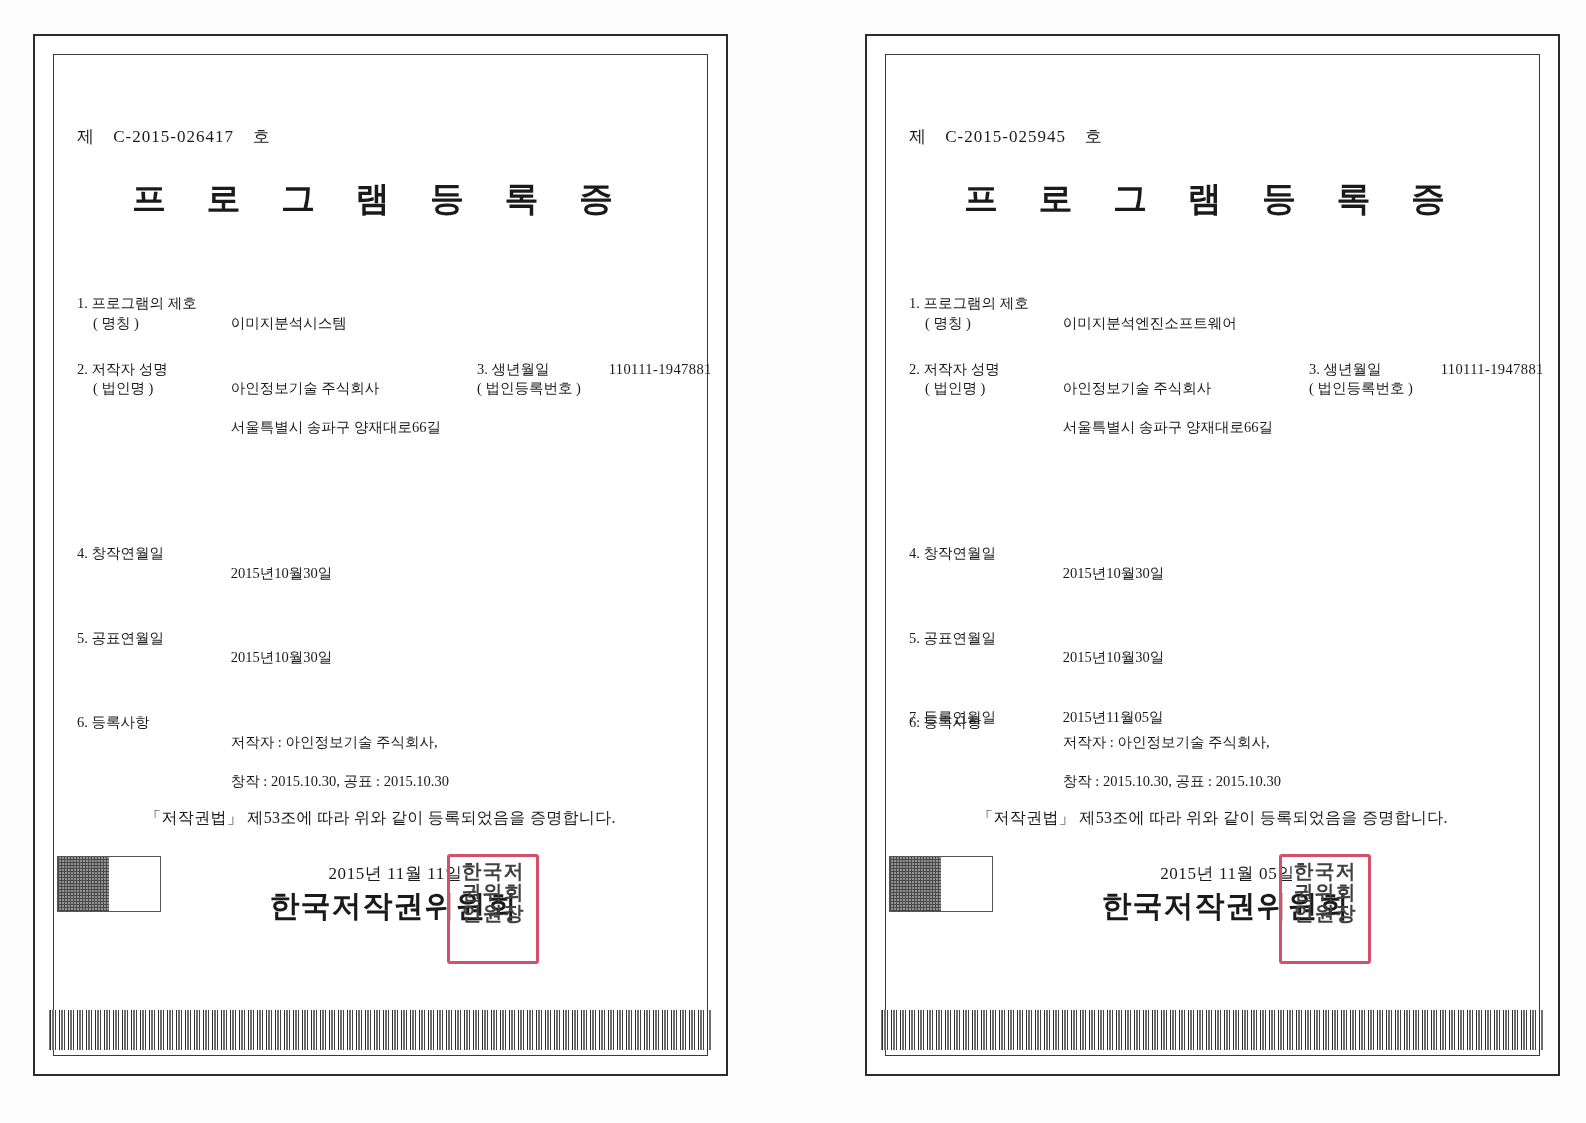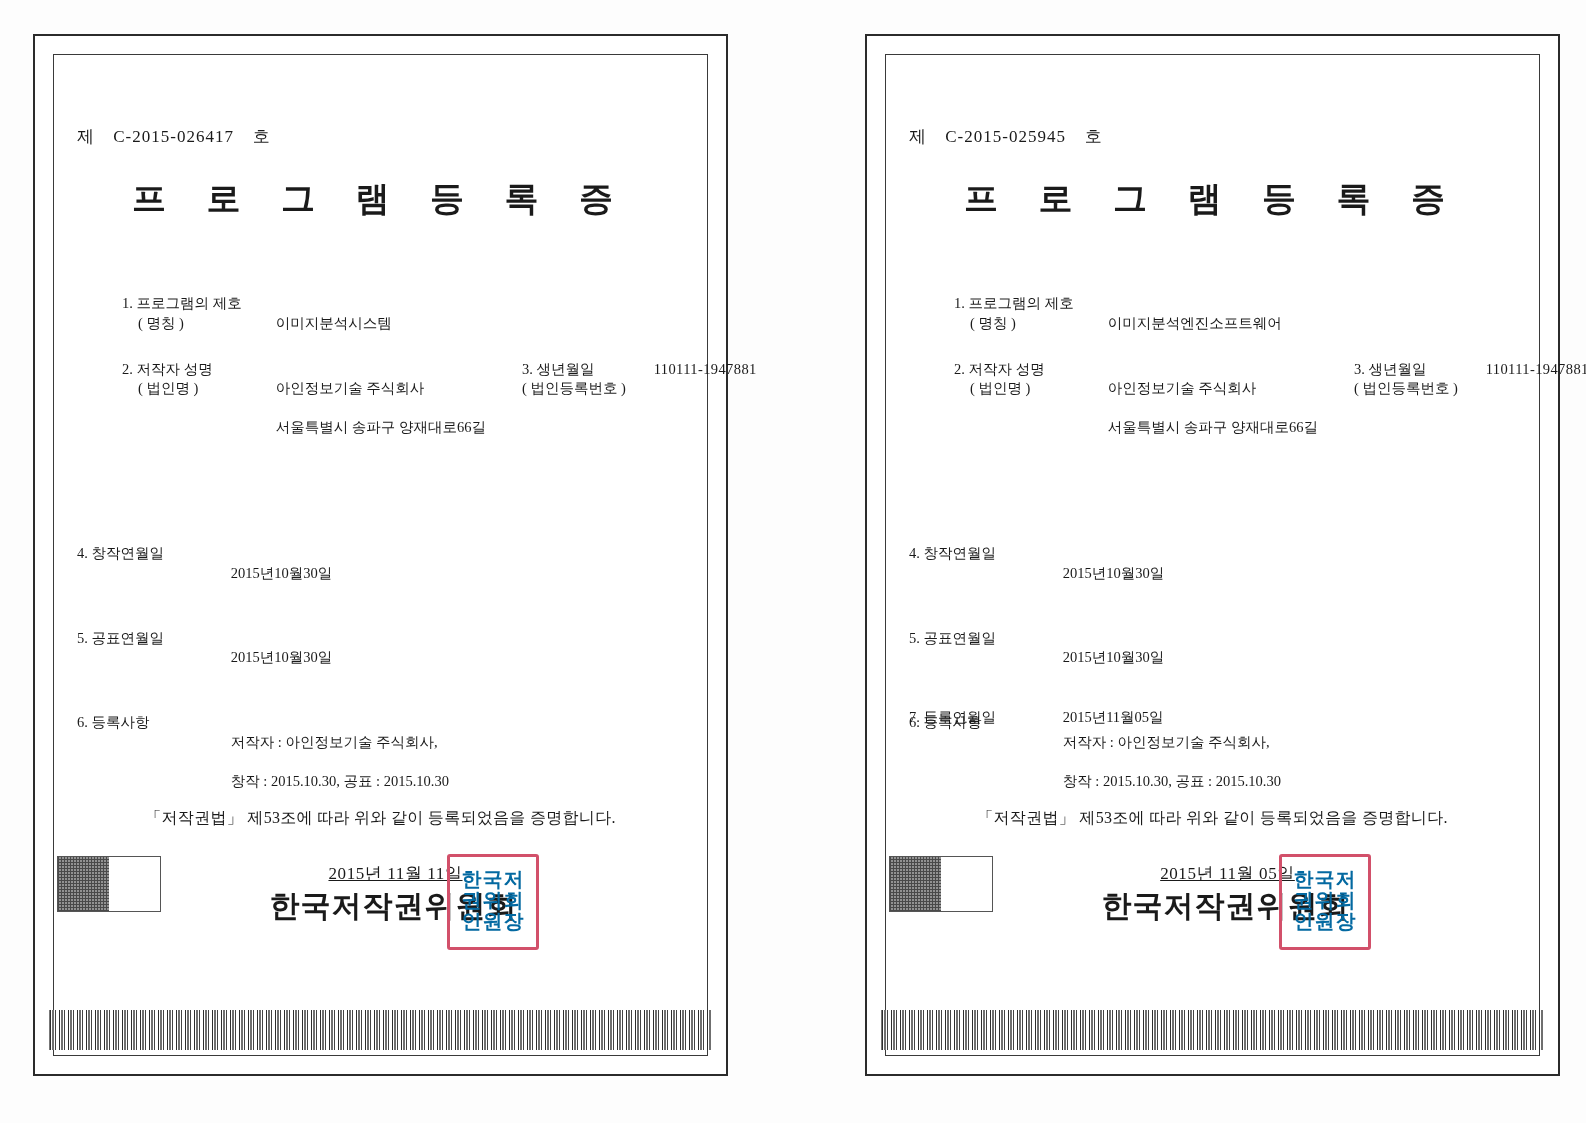--- a/index.html
+++ b/index.html
@@ -62,21 +62,20 @@
     font-size: 34px;
     font-weight: bold;
     letter-spacing: 16px;
     padding-left: 0;
   }
   .rows {
     position: absolute;
     top: 258px;
     left: 42px;
     right: 28px;
-    margin-left: 45px;
   }
   .row {
     position: relative;
     margin-bottom: 7px;
     font-size: 14.5px;
     line-height: 1.35;
   }
   .row .label {
     display: inline-block;
     width: 150px;
@@ -139,21 +138,20 @@
   }
   .date-line {
     position: absolute;
     top: 826px;
     left: 0;
     right: 0;
     text-align: center;
     font-size: 17px;
     letter-spacing: 0.6px;
     padding-left: 30px;
-    text-decoration: underline;
   }
   .issuer {
     position: absolute;
     top: 850px;
     left: 0;
     right: 0;
     text-align: center;
     font-size: 30px;
     font-weight: bold;
     letter-spacing: 1px;
@@ -177,31 +175,31 @@
       repeating-linear-gradient(0deg, #3b3b3b 0 1px, transparent 1px 3px),
       repeating-linear-gradient(90deg, #3b3b3b 0 1px, transparent 1px 3px);
     background-color: #8a8a8a;
     opacity: .92;
   }
   .seal {
     position: absolute;
     top: 818px;
     left: 412px;
     width: 92px;
-    height: 96px;
+    height: 110px;
     border: 3px solid #d2506a;
     border-radius: 3px;
     box-sizing: border-box;
-    color: #0369a1;
+    color: #404040;
     font-weight: bold;
     font-size: 20px;
     line-height: 1.05;
     letter-spacing: 1px;
     text-align: center;
-    padding-top: 12px;
+    padding-top: 4px;
     overflow: hidden;
   }
   .seal span { display: block; }
   .barcode {
     position: absolute;
     left: 14px;
     right: 14px;
     bottom: 24px;
     height: 40px;
     background-image:

